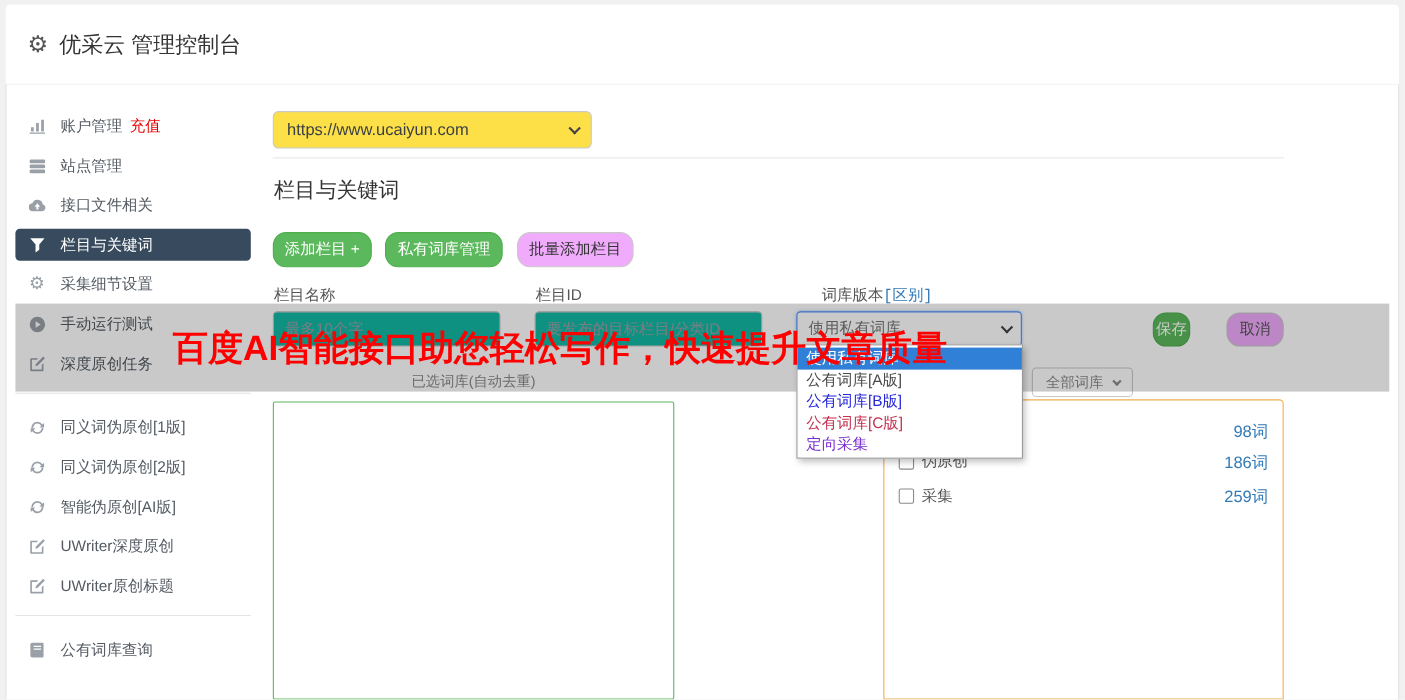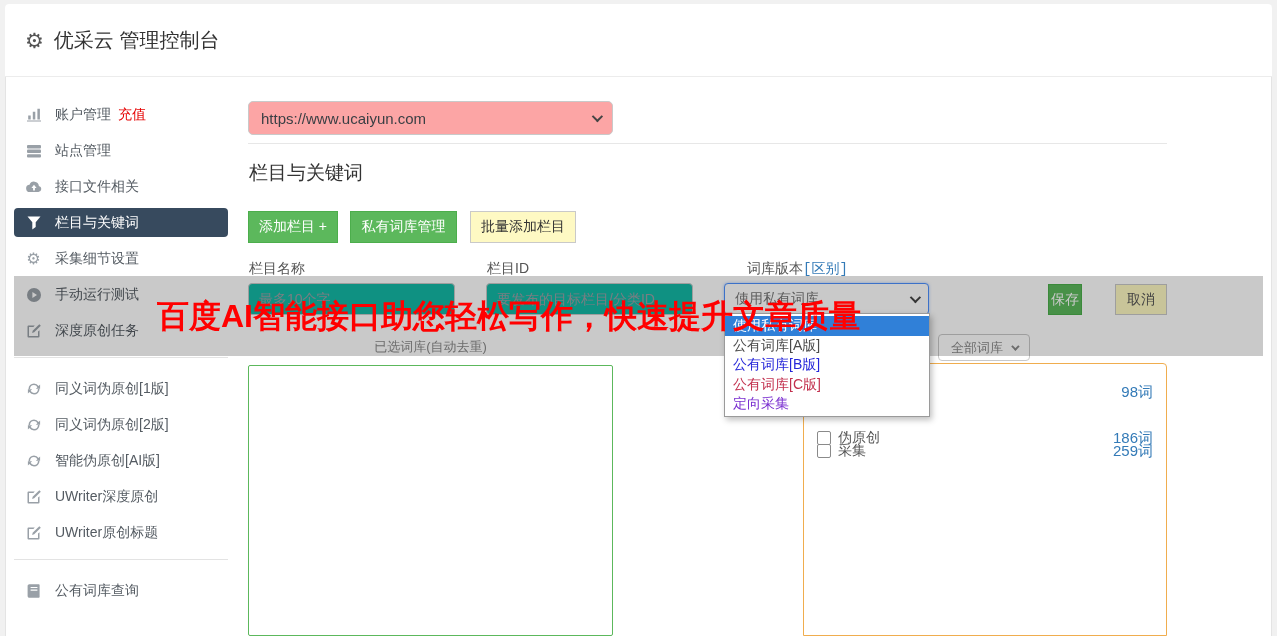--- a/index.html
+++ b/index.html
@@ -22,32 +22,32 @@
   .side-item .ic { width:17px; height:17px; margin-right:13px; color:#99a0a7; display:inline-flex; align-items:center; justify-content:center; flex:0 0 17px; }
   .side-item .ic svg { width:16px; height:16px; fill:currentColor; }
   .side-item .ic .tg { font-size:16px; line-height:1; }
   .side-item.active { background:#374a5e; color:#fff; }
   .side-item.active .ic { color:#fff; }
   .side-item .extra { color:#e60000; margin-left:7px; }
   .side-div { border:0; border-top:1px solid #e3e3e3; margin:12px 0 16px 0; }
 
   
   .main-divider { position:absolute; left:248px; top:143px; width:919px; height:1px; background:#e7e7e7; }
-  .url-select { position:absolute; left:248px; top:101px; width:365px; height:34px;
-    border:1px solid #c9c9c9; border-radius:5px; background:#fca5a5; display:flex; align-items:center;
+  .url-select { position:absolute; left:248px; top:101px; width:290px; height:34px;
+    border:1px solid #c9c9c9; border-radius:5px; background:#fde047; display:flex; align-items:center;
     padding:0 12px; font-size:15px; color:#3a3f44; cursor:pointer; }
   .url-select .sp { flex:1; }
   .chev { width:8px; height:8px; border-right:2px solid #444; border-bottom:2px solid #444;
     transform:rotate(45deg) translateY(-2px); display:inline-block; }
   .page-title { position:absolute; left:249px; top:160px; font-size:19px; color:#333; }
 
-  .btn { display:inline-flex; align-items:center; justify-content:center; border-radius:0;
+  .btn { display:inline-flex; align-items:center; justify-content:center; border-radius:12px;
     font-size:14px; cursor:pointer; border:1px solid transparent; }
   .btn-green { background:#5cb85c; border-color:#4cae4c; color:#fff; }
-  .btn-plain { background:#fef9c3; border-color:#c9c9c9; color:#333; }
+  .btn-plain { background:#f0abfc; border-color:#c9c9c9; color:#333; }
   .b-add   { position:absolute; left:248px; top:211px; width:90px;  height:32px; }
   .b-dict  { position:absolute; left:350px; top:211px; width:107px; height:32px; }
   .b-batch { position:absolute; left:470px; top:211px; width:106px; height:32px; }
 
   .fld-label { position:absolute; top:260px; font-size:14px; color:#555; }
   .l1 { left:249px; } .l2 { left:487px; } .l3 { left:747px;font-family:Liberation Mono, monospace; }
   .fld-label a { color:#337ab7; text-decoration:none; }
   .inp { position:absolute; top:283px; height:32px; width:207px; border:1px solid #c9c9c9;
     border-radius:4px; padding:0 10px; font-size:14px; color:#333; background:#14b8a6;
     font-family:"Liberation Sans","DejaVu Sans",sans-serif; }
@@ -69,21 +69,21 @@
     border:1px solid #c9c9c9; border-radius:4px; background:#fff; font-size:13px; color:#8a8a8a;
     display:flex; align-items:center; justify-content:center; gap:8px; cursor:pointer; }
   .all-dict-btn .chev { width:6px; height:6px; border-color:#8a8a8a; }
 
   .orange-box { position:absolute; left:803px; top:363px; width:364px; height:273px;
     border:1px solid #f0ad4e; border-radius:4px 4px 0 0; background:#fff; }
   .dict-row { position:absolute; left:817px; width:336px; height:20px; display:flex; align-items:center; }
   .dict-row .cb { width:14px; height:14px; border:1px solid #8a8a8a; border-radius:2px; background:#fff; margin-right:7px; cursor:pointer; flex:0 0 14px;}
   .dict-row .lbl { font-size:14px; color:#555; flex:1; }
   .dict-row .cnt { font-size:15px; color:#337ab7; margin-left:auto; }
-  .r1 { top:382px; } .r2 { top:428px;justify-content:center; } .r3 { top:441px; }
+  .r1 { top:382px; } .r2 { top:410px;justify-content:center; } .r3 { top:441px; }
 
   
   .overlay-band { position:absolute; left:14px; top:276px; width:1249px; height:80px;
     background:rgba(0,0,0,0.21); z-index:40; }
   .overlay-text { position:absolute; left:14px; top:292px; width:990px; text-align:center;
     font-size:32px; font-weight:bold; color:#ff0000; z-index:60; line-height:48px; white-space:nowrap; }
 
   
   .popup { position:absolute; left:724px; top:313px; width:206px; height:104px; background:#fff;
     border:1px solid #9a9a9a; box-shadow:2px 3px 6px rgba(0,0,0,.25); z-index:50; padding-top:2px; }

